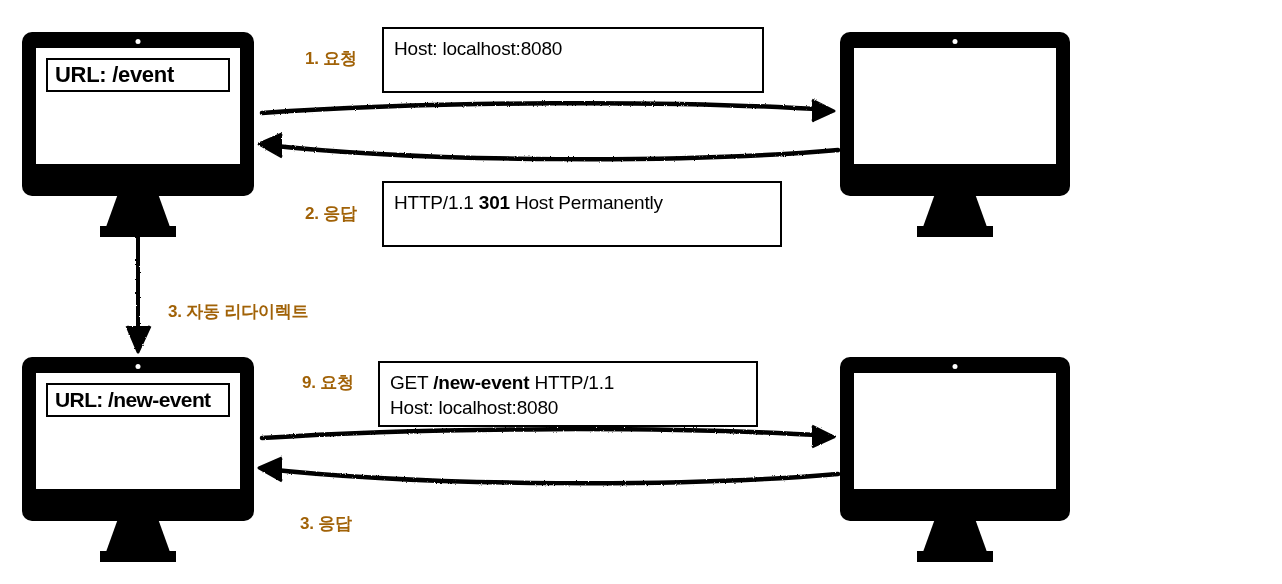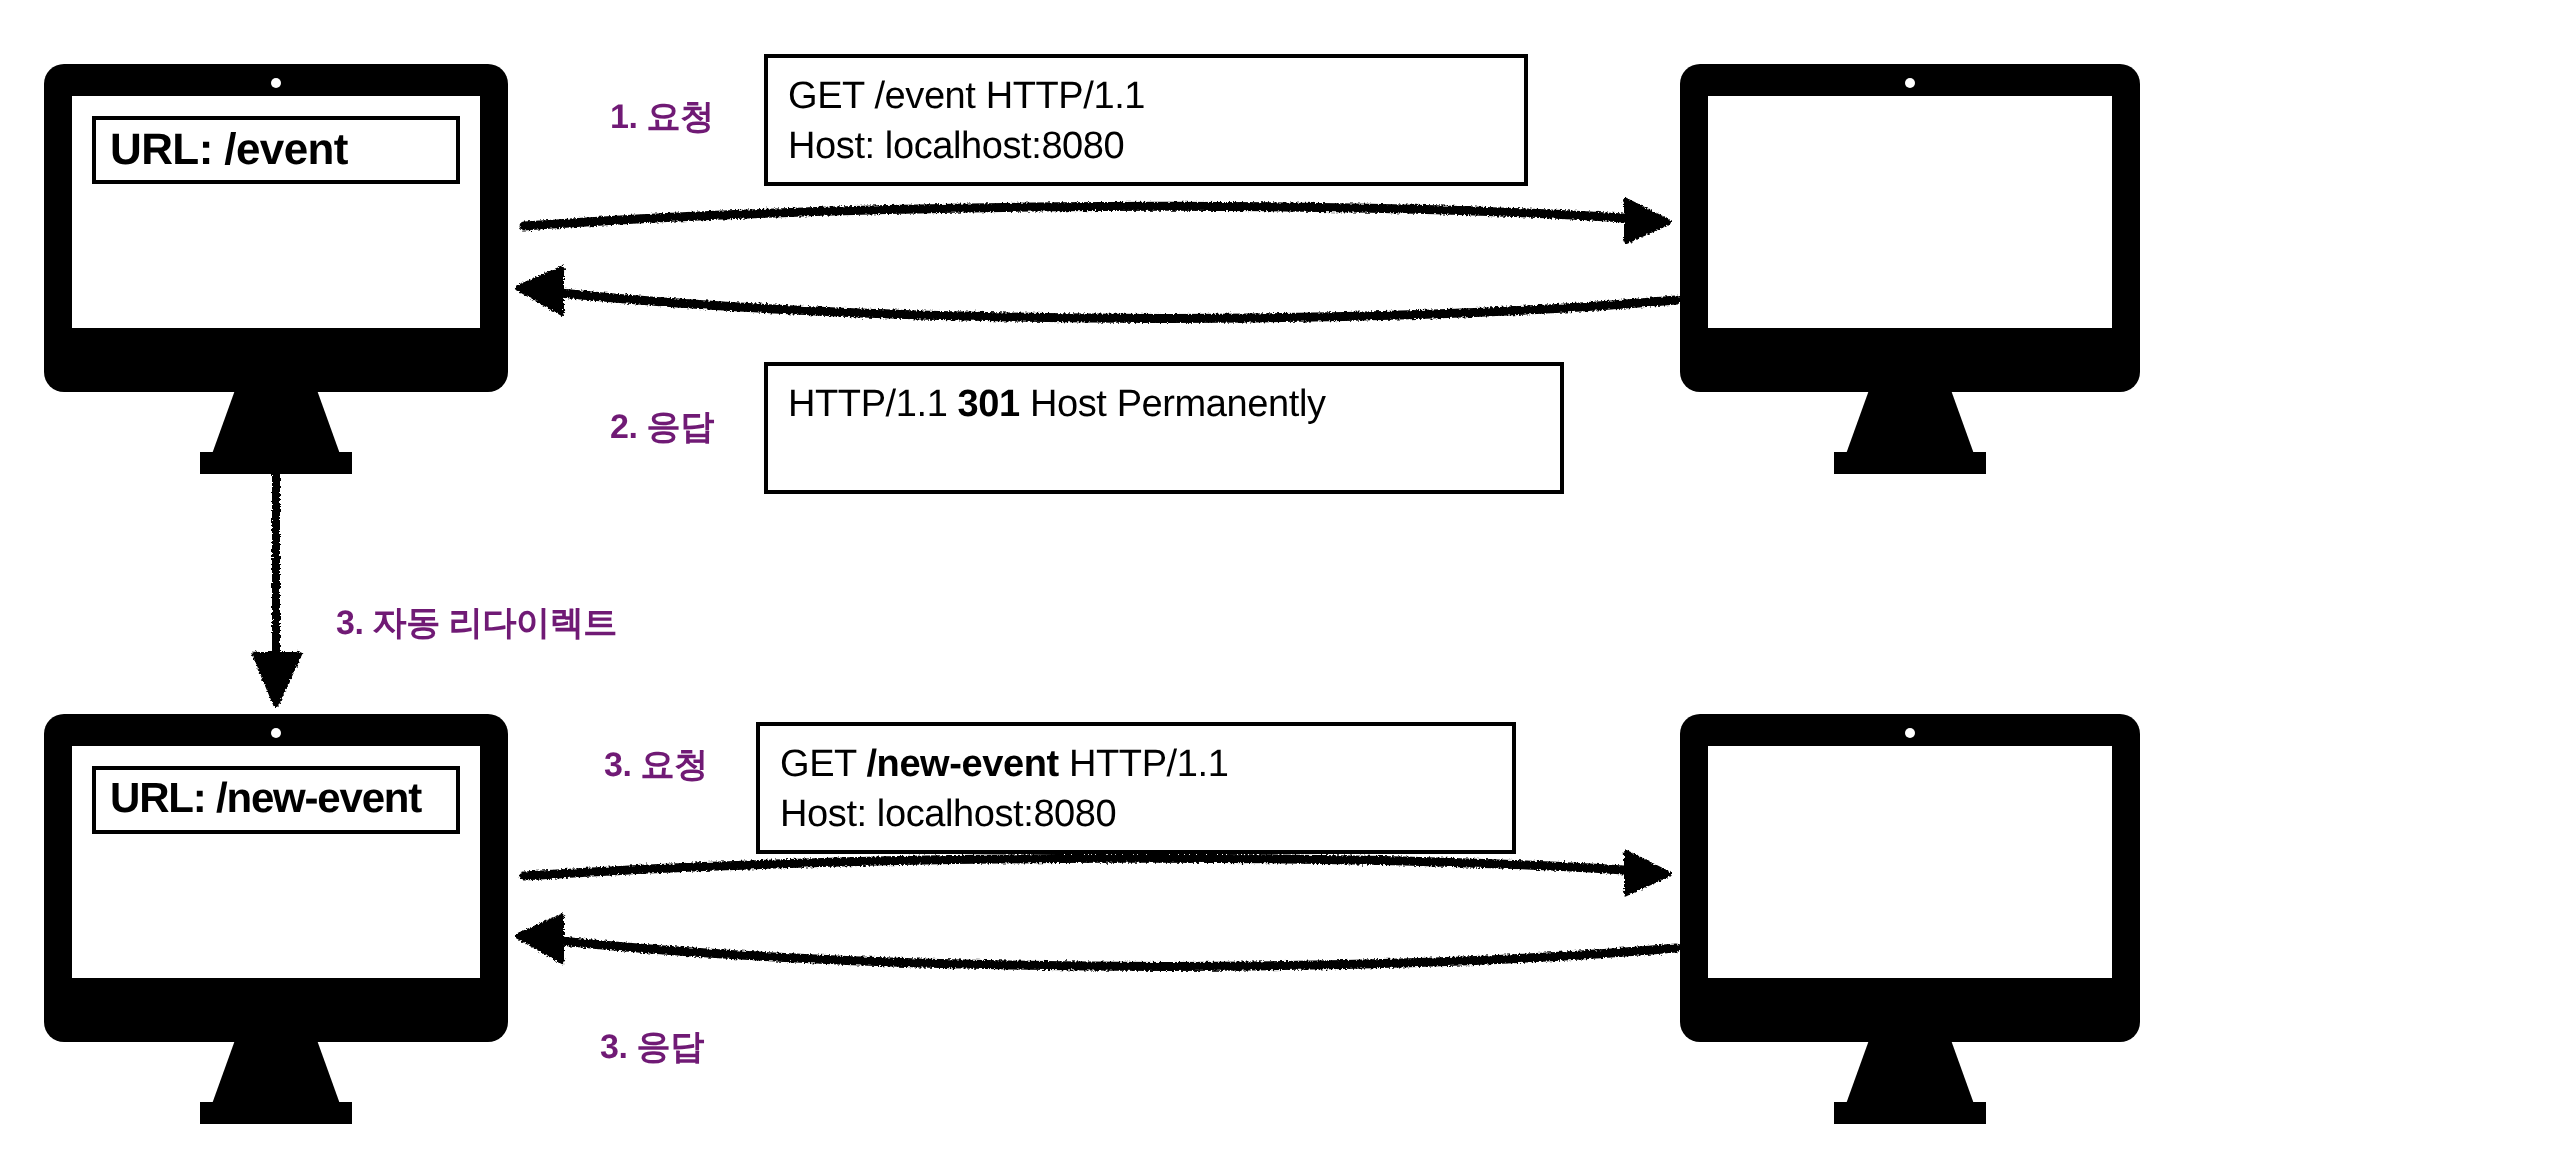--- a/index.html
+++ b/index.html
@@ -106,21 +106,21 @@
     letter-spacing: -0.2px;
   }
   .msgbox .line b { font-weight: bold; }
   .msgbox .line.bold { font-weight: bold; }
 
   
   .steplabel {
     position: absolute;
     font-size: 17px;
     font-weight: bold;
-    color: #701a75;
+    color: #a16207;
     white-space: nowrap;
     letter-spacing: -0.2px;
   }
 
   
   #arrows {
     position: absolute;
     left: 0; top: 0;
     width: 1282px;
     height: 584px;
@@ -200,27 +200,24 @@
     <div class="bezel"></div>
     <div class="camera"></div>
     <div class="screen"></div>
     <div class="neck-shape"></div>
     <div class="base"></div>
   </div>
 
   <div class="steplabel" style="left:305px; top:47px;">1. 요청</div>
   <div class="steplabel" style="left:305px; top:202px;">2. 응답</div>
   <div class="steplabel" style="left:168px; top:300px;">3. 자동 리다이렉트</div>
-  <div class="steplabel" style="left:302px; top:371px;">3. 요청</div>
+  <div class="steplabel" style="left:302px; top:371px;">9. 요청</div>
   <div class="steplabel" style="left:300px; top:512px;">3. 응답</div>
 
   <div class="msgbox" style="left:382px; top:27px; width:382px; height:66px;">
-    <div class="line">
-      <span>GET /event HTTP/1.1</span><b></b><span></span>
-    </div>
     <div class="line">Host: localhost:8080</div>
   </div>
 
   <div class="msgbox" style="left:382px; top:181px; width:400px; height:66px;">
     <div class="line">
       <span>HTTP/1.1 </span><b>301</b><span> Host Permanently</span>
     </div>
   </div>
 
   <div class="msgbox" style="left:378px; top:361px; width:380px; height:66px;">

